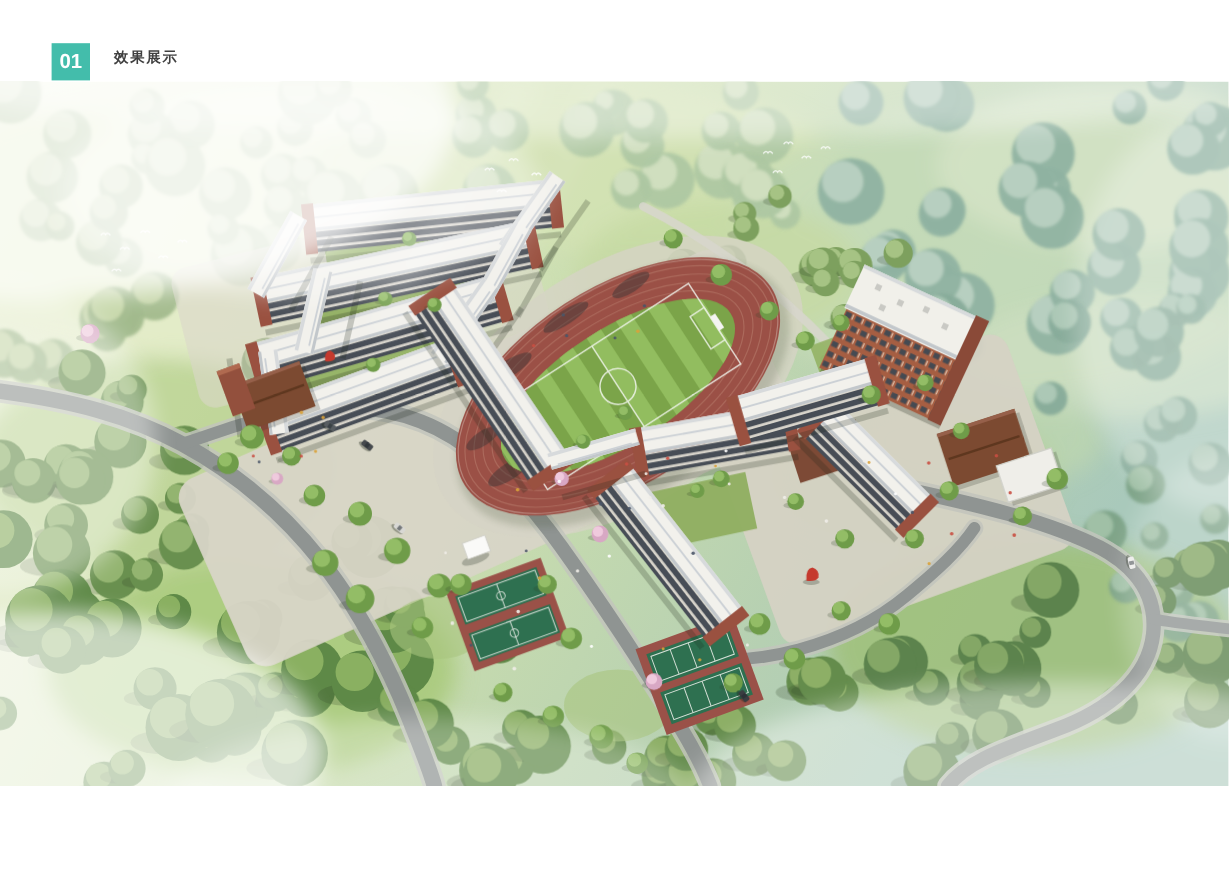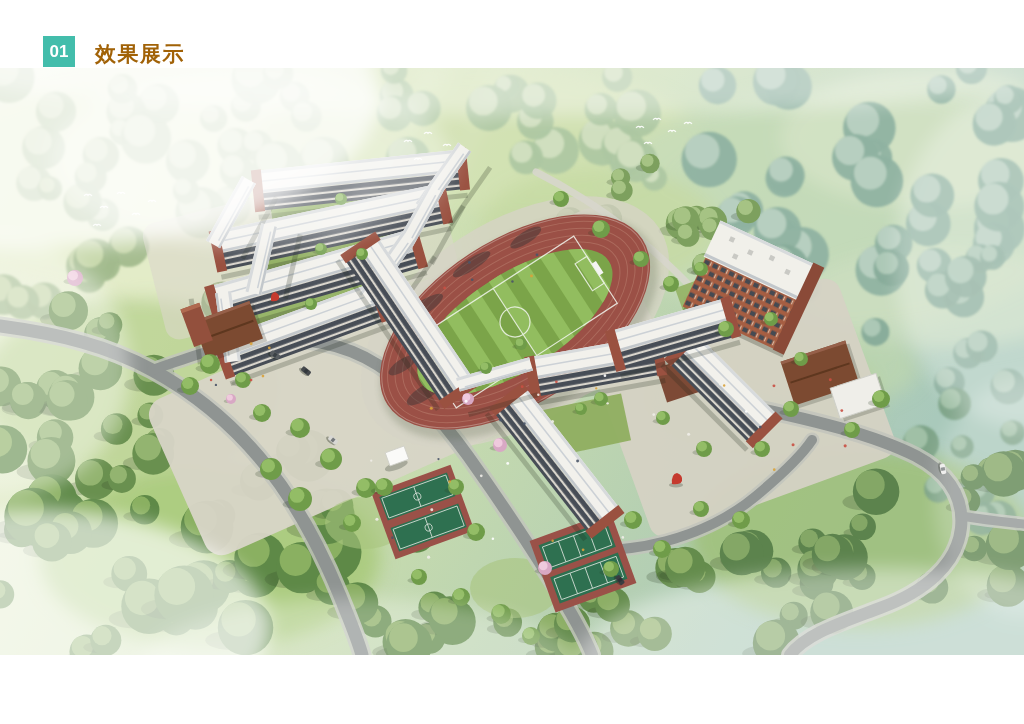--- a/index.html
+++ b/index.html
@@ -1,22 +1,22 @@
 <!DOCTYPE html>
 <html><head>
 <meta charset="utf-8">
 <style>
   html,body{margin:0;padding:0;background:#ffffff;}
   .slide{position:relative;width:1024px;height:724px;background:#ffffff;overflow:hidden;
          font-family:"Liberation Sans",sans-serif;}
   .hdr-badge{position:absolute;left:43px;top:36px;width:32px;height:31px;background:#43bdab;
          color:#ffffff;display:flex;align-items:center;justify-content:center;
          font-size:17px;font-weight:bold;}
-  .hdr-title{position:absolute;left:95px;top:40px;font-size:21px;font-weight:bold;
-         color:#a16207;letter-spacing:1.5px;}
+  .hdr-title{position:absolute;left:95px;top:40px;font-size:12px;font-weight:bold;
+         color:#404040;letter-spacing:1.5px;}
   .render-wrap{position:absolute;left:0;top:68px;width:1024px;height:587px;}
   svg{display:block;}
 </style>
 </head>
 <body>
 
 <div class="slide">
   <div class="hdr-badge">01</div>
   <div class="hdr-title">效果展示</div>
 

